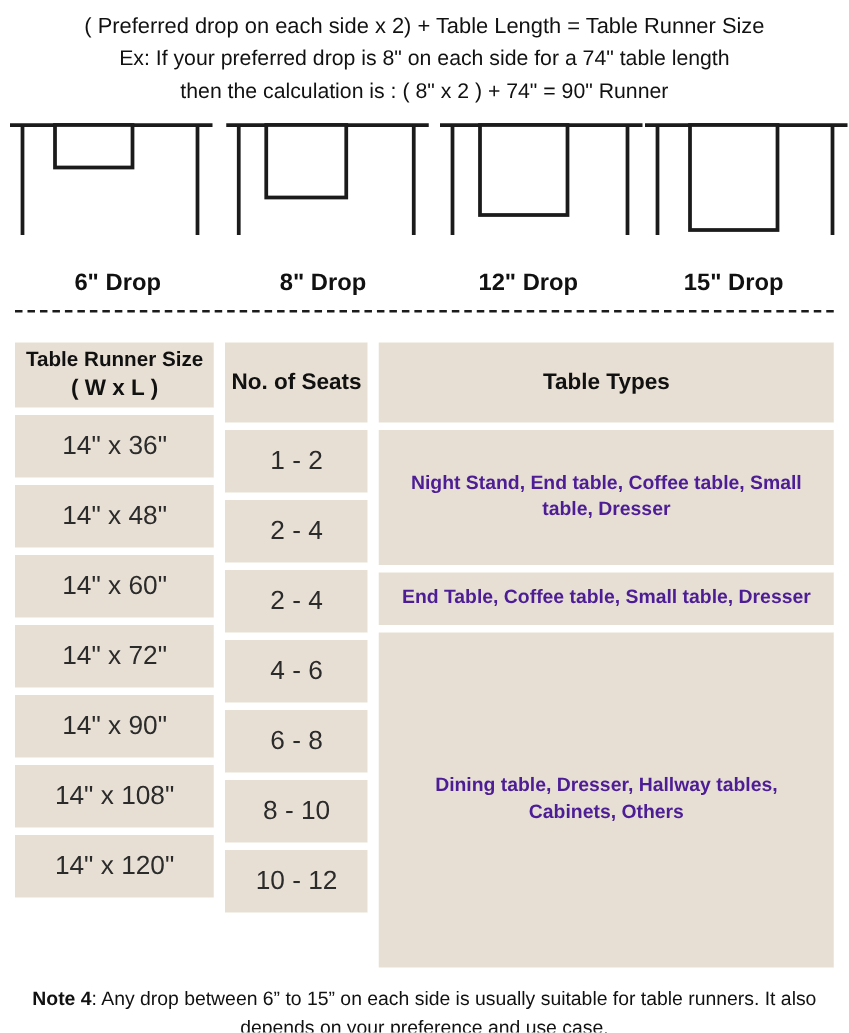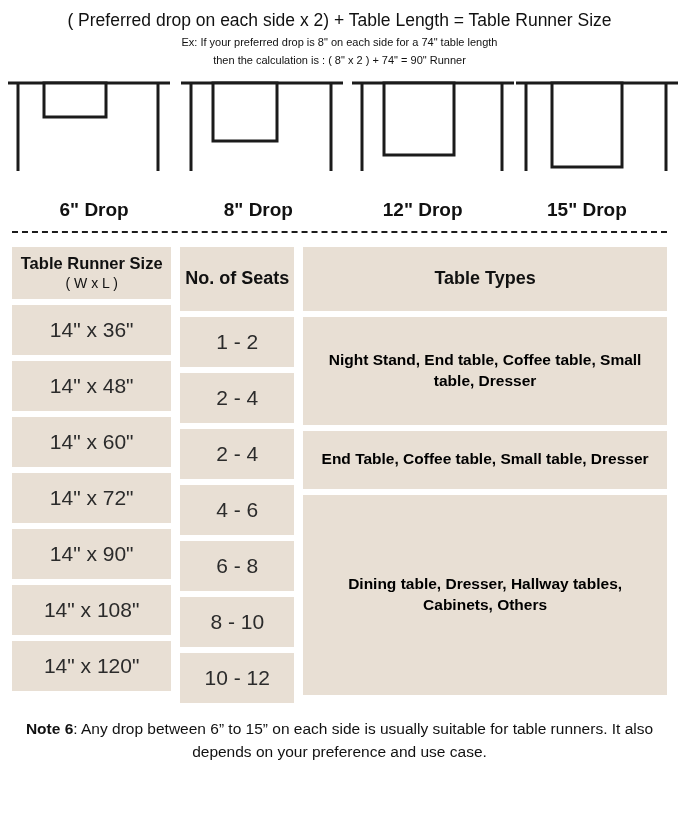--- a/index.html
+++ b/index.html
@@ -28,21 +28,21 @@
     line-height: 1.1;
   }
   .subtitle {
     text-align: center;
     font-size: 17.5px;
     margin-top: 9px;
     line-height: 1.35;
   }
   .sub2 {
     text-align: center;
-    font-size: 11px;
+    font-size: 17px;
     margin-top: 1px;
     line-height: 1.45;
   }
   .sub2 div { margin-top: 2px; }
 
   
   .diagram {
     position: relative;
     height: 118px;
     margin-top: 10px;
@@ -60,21 +60,21 @@
     font-size: 19px;
     font-weight: bold;
   }
   .dashed {
     border-top: 2.5px dashed #1b1b1b;
     margin: 10px 12px 0 12px;
   }
 
   
   .tablewrap {
-    margin: 14px 12px 0 12px;
+    margin: 24px 12px 0 12px;
     display: flex;
     gap: 9px;
     align-items: flex-start;
   }
   .col-a { width: 196px; }
   .col-b { width: 140px; }
   .col-c { flex: 1 1 auto; }
 
   .cell {
     background: #e8dfd4;
@@ -85,47 +85,47 @@
     text-align: center;
   }
   .cell + .cell { margin-top: 6px; }
 
   .hdr {
     height: 52px;
     font-size: 16.5px;
     font-weight: bold;
   }
   .hdr .sm {
-    font-weight: normal;
-    font-size: 14px;
+    font-weight: bold;
+    font-size: 18px;
     margin-top: 2px;
   }
   .hdr-b { height: 64px; font-size: 18px; font-weight: bold; }
   .hdr-c { height: 64px; font-size: 18px; font-weight: bold; }
 
   .size-cell {
     height: 50px;
     font-size: 21px;
     color: #2b2b2b;
   }
   .seat-cell {
     height: 50px;
     font-size: 21px;
     color: #2b2b2b;
   }
   .type-cell {
     font-size: 15.5px;
     font-weight: bold;
     line-height: 1.35;
     padding: 6px 14px;
-    color: #000000;
+    color: #4c1d95;
   }
   .type-1 { height: 108px; }
-  .type-2 { height: 58px; }
-  .type-3 { height: 200px; }
+  .type-2 { height: 42px; }
+  .type-3 { height: 268px; }
 
   
   .notes {
     margin: 14px 10px 0 10px;
     text-align: center;
     font-size: 15.5px;
     line-height: 1.5;
   }
   .notes b { font-weight: bold; }
 </style>
@@ -216,18 +216,18 @@
       <div class="cell hdr-c">Table Types</div>
       <div class="cell type-cell type-1">Night Stand, End table, Coffee table, Small table, Dresser</div>
       <div class="cell type-cell type-2">End Table, Coffee table, Small table, Dresser</div>
       <div class="cell type-cell type-3">Dining table, Dresser, Hallway tables, Cabinets, Others</div>
     </div>
 
   </div>
 
   <div class="notes">
     <div>
-      <b>Note 6</b><span>: Any drop between 6” to 15” on each side is usually suitable for table runners. It also depends on your preference and use case.</span>
+      <b>Note 4</b><span>: Any drop between 6” to 15” on each side is usually suitable for table runners. It also depends on your preference and use case.</span>
     </div>
 
   </div>
 
 </div>
 
 </body></html>

